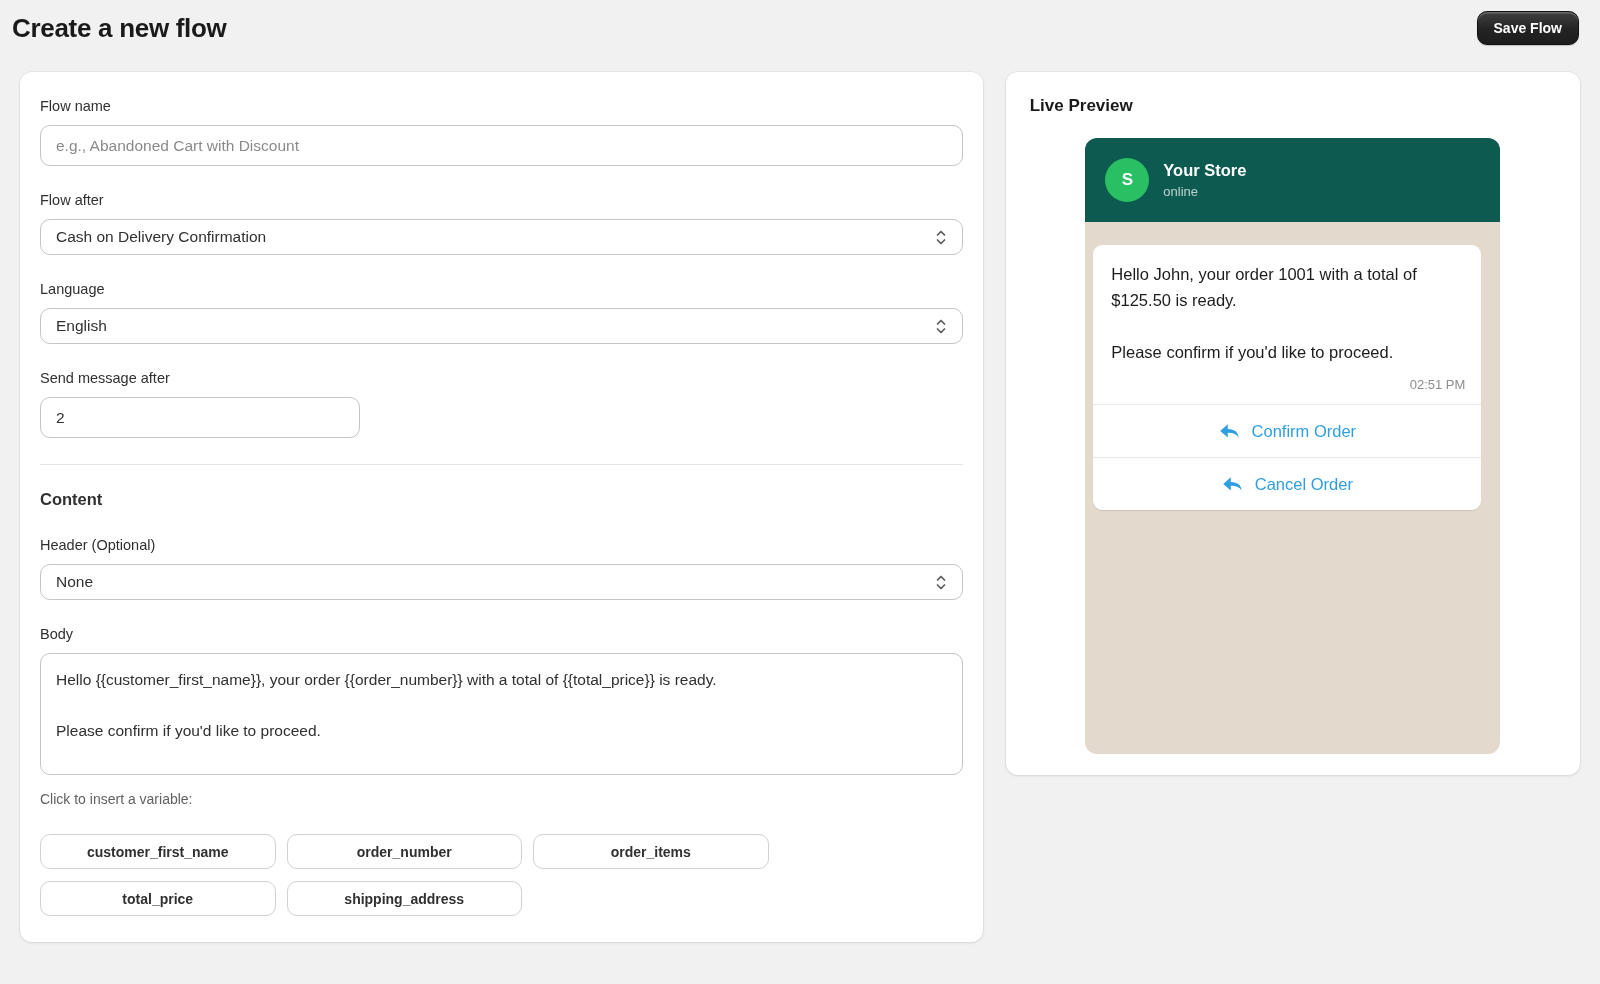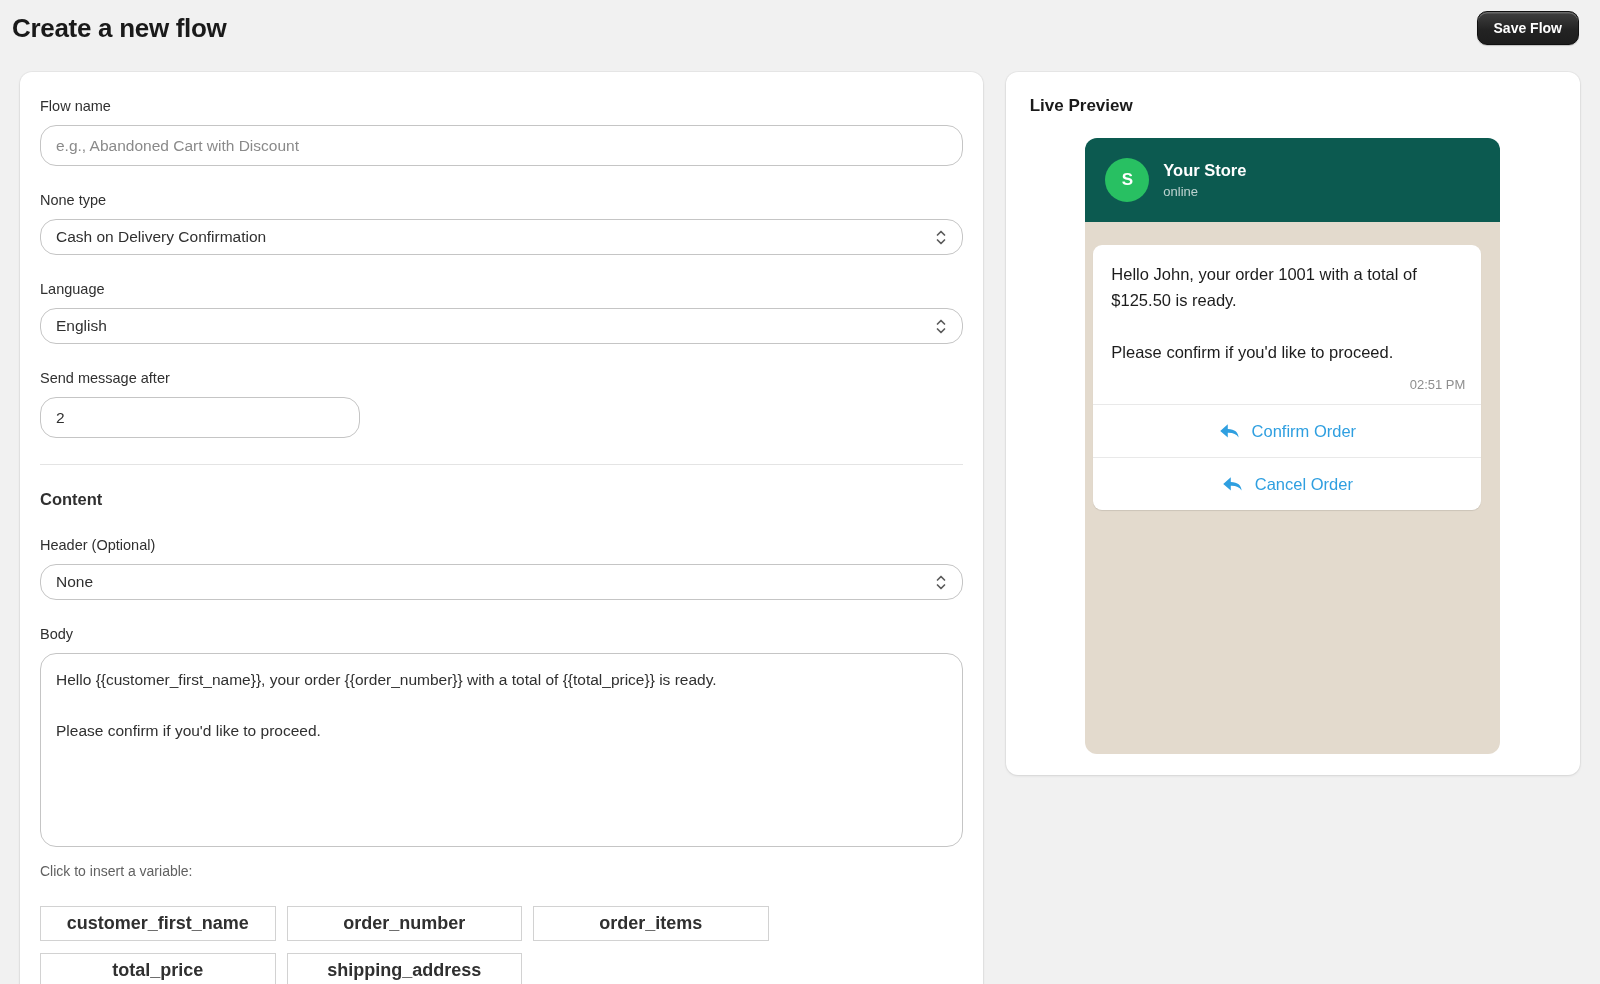--- a/index.html
+++ b/index.html
@@ -32,44 +32,44 @@
     box-shadow: 0 1px 3px rgba(0,0,0,.09), 0 0 0 1px rgba(0,0,0,.035);
   }
   .form-card { width: 1027px; padding: 26px 20px 26px; }
   .preview-card { width: 611px; padding: 24px 24px 21px; }
 
   
   .field { margin-bottom: 26px; }
   .field-label { display: block; font-size: 14.5px; color: #303030; margin-bottom: 11px; }
   .text-input, .select-box, .body-textarea {
     width: 100%; background: #fff;
-    border: 1px solid #c5c5c5; border-radius: 16px;
+    border: 1px solid #c5c5c5; border-radius: 10px;
     font-family: inherit; font-size: 15.5px; color: #303030;
   }
   .text-input { height: 41px; padding: 0 15px; }
   .text-input::placeholder { color: #8a8a8a; }
   .select-box {
     height: 36px; padding: 0 15px; display: flex; align-items: center;
     justify-content: space-between; cursor: pointer; position: relative;
   }
   .select-caret { flex: 0 0 auto; margin-left: 10px; display: flex; }
   .send-row { display: flex; gap: 12px; }
   .send-amount { width: 320px; flex: 0 0 auto; }
   .send-unit { flex: 1; }
   .divider { border: none; border-top: 1px solid #e4e4e4; margin: 24px 0 25px; }
   .section-heading { font-size: 16.5px; font-weight: 700; color: #303030; margin: 0 0 28px; }
   .body-textarea {
-    height: 194px; padding: 13px 15px; resize: none; line-height: 1.65; display: block;
+    height: 122px; padding: 13px 15px; resize: none; line-height: 1.65; display: block;
   }
   .vars-hint { font-size: 14px; color: #616161; margin: 16px 0 27px; }
   .vars-wrap { display: flex; flex-wrap: wrap; gap: 12px 11px; }
   .var-btn {
     width: 235.5px; height: 35px;
-    background: #fff; border: 1px solid #d2d2d2; border-radius: 0;
-    font-family: inherit; font-size: 18px; font-weight: 600; color: #303030;
+    background: #fff; border: 1px solid #d2d2d2; border-radius: 10px;
+    font-family: inherit; font-size: 14px; font-weight: 600; color: #303030;
     display: flex; align-items: center; justify-content: center; cursor: pointer;
   }
 
   
   .preview-heading { font-size: 17px; font-weight: 700; color: #1a1a1a; margin: 0 0 22px; }
   .phone { width: 415px; margin: 0 auto; border-radius: 12px; overflow: hidden; }
   .wa-header {
     padding: 0 20px; height: 84px;
     display: flex; align-items: center; gap: 14px;
   }
@@ -107,21 +107,21 @@
 <div class="main">
 
   <div class="card form-card">
 
     <div class="field">
       <label class="field-label">Flow name</label>
       <input class="text-input" type="text" placeholder="e.g., Abandoned Cart with Discount" style="">
     </div>
 
     <div class="field">
-      <label class="field-label">None type</label>
+      <label class="field-label">Flow after</label>
       <div class="select-box">
         <span>Cash on Delivery Confirmation</span>
         <span class="select-caret">
           <svg width="12" height="17" viewBox="0 0 12 17" fill="none">
               <path d="M2.5 6 L6 2.5 L9.5 6" stroke="#5c5c5c" stroke-width="1.7" stroke-linecap="round" stroke-linejoin="round"></path>
               <path d="M2.5 11 L6 14.5 L9.5 11" stroke="#5c5c5c" stroke-width="1.7" stroke-linecap="round" stroke-linejoin="round"></path>
             </svg>
         </span>
       </div>
     </div>

